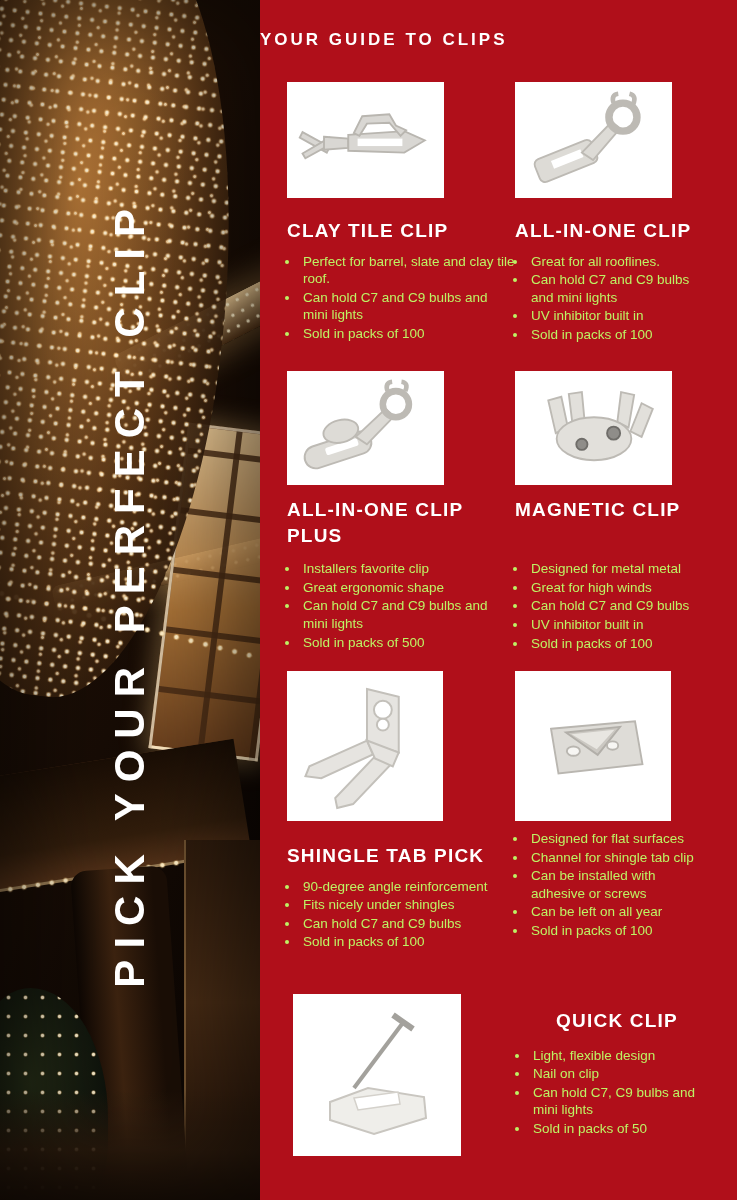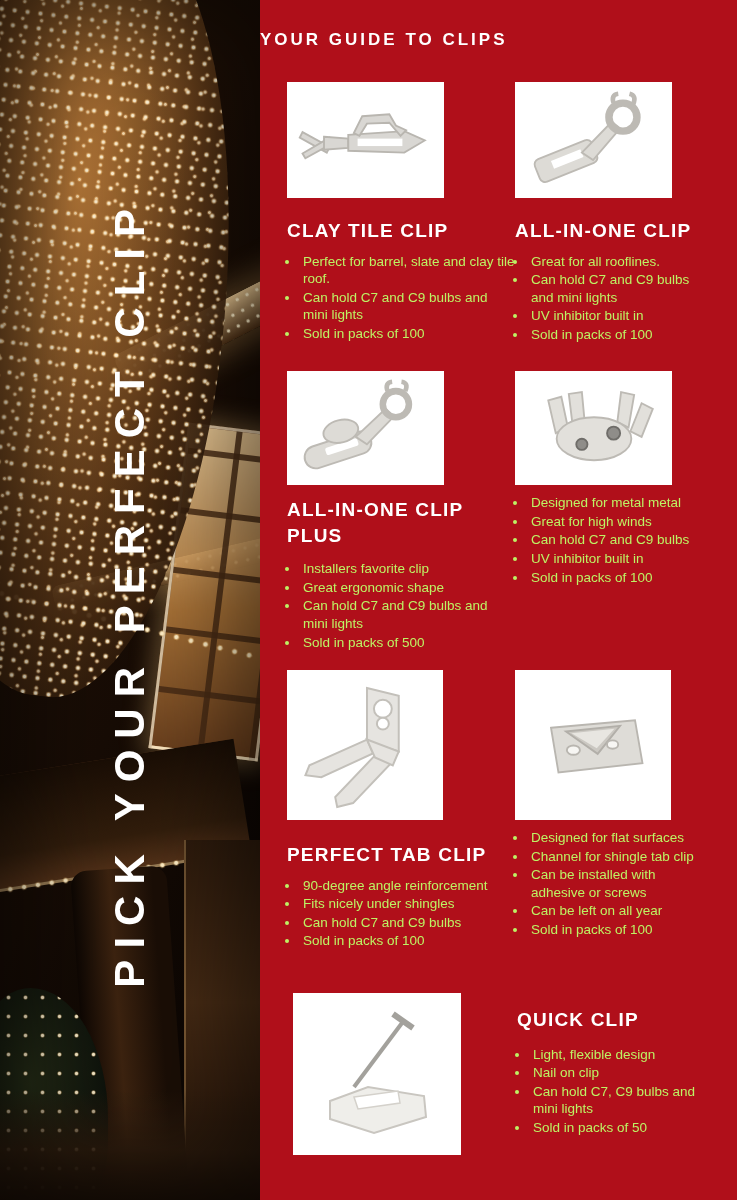--- a/index.html
+++ b/index.html
@@ -76,21 +76,21 @@
   .row3 .imgbox{width:156px;height:150px;}
   .imgbox-quick{width:168px;height:162px;background:#ffffff;flex:none;
                 display:flex;align-items:center;justify-content:center;}
   .card-title{margin:20px 0 0;font-size:19px;font-weight:700;letter-spacing:1.2px;
               line-height:1.35;color:#ffffff;}
   .row2 .card-title{margin-top:12px;min-height:54px;}
   .row3 .card-title{margin-top:22px;}
   .bullets{margin:9px 0 0;padding:0 0 0 13px;font-size:13.5px;line-height:1.3;color:#bef264;}
   .bullets li{padding-left:3px;margin:0 0 1px;}
   .quick-text{margin-left:56px;padding-top:14px;width:200px;}
-  .quick-text .card-title{margin-top:0;}
+  .quick-text .card-title{margin-top:0;text-align:center;}
   .quick-text .bullets{margin-top:13px;}
   svg{display:block;}
 </style>
 </head>
 <body>
 
 <div class="poster">
 
   <div class="photo">
     <div class="roof1"></div>
@@ -185,20 +185,21 @@
               <path d="M34 58 L26 23 L40 19 L47 52 Z"></path>
               <path d="M52 49 L48 16 L62 14 L65 46 Z"></path>
               <path d="M100 46 L104 14 L118 17 L112 52 Z"></path>
               <path d="M114 56 L126 26 L138 32 L126 62 Z"></path>
               <ellipse cx="75" cy="64" rx="40" ry="23"></ellipse>
               <circle cx="62" cy="70" r="6" fill="#8f8d89" stroke="#6f6d69"></circle>
               <circle cx="96" cy="58" r="7" fill="#8f8d89" stroke="#6f6d69"></circle>
             </g>
           </svg>
         </div>
+        <h2 class="card-title">MAGNETIC CLIP</h2>
         <ul class="bullets">
           <li>Designed for metal metal</li>
           <li>Great for high winds</li>
           <li>Can hold C7 and C9 bulbs</li>
           <li>UV inhibitor built in</li>
           <li>Sold in packs of 100</li>
         </ul>
       </div>
     </div>
 
@@ -209,21 +210,21 @@
             <g fill="#e6e4e0" stroke="#c3c0ba" stroke-width="2">
               <path d="M72 10 L104 18 L104 74 L72 64 Z"></path>
               <path d="M72 62 L14 88 L10 98 L26 100 L78 76 Z"></path>
               <path d="M80 78 L40 120 L42 130 L58 126 L98 84 Z"></path>
               <path d="M72 62 L104 74 L98 88 L80 80 Z"></path>
               <circle cx="88" cy="31" r="9" fill="#ffffff"></circle>
               <circle cx="88" cy="46" r="6" fill="#ffffff"></circle>
             </g>
           </svg>
         </div>
-        <h2 class="card-title">PERFECT TAB CLIP</h2>
+        <h2 class="card-title">SHINGLE TAB PICK</h2>
         <ul class="bullets">
           <li>90-degree angle reinforcement</li>
           <li>Fits nicely under shingles</li>
           <li>Can hold C7 and C9 bulbs</li>
           <li>Sold in packs of 100</li>
         </ul>
       </div>
       <div class="card col2">
         <div class="imgbox">
           <svg width="140" height="100" viewBox="0 0 150 105">

